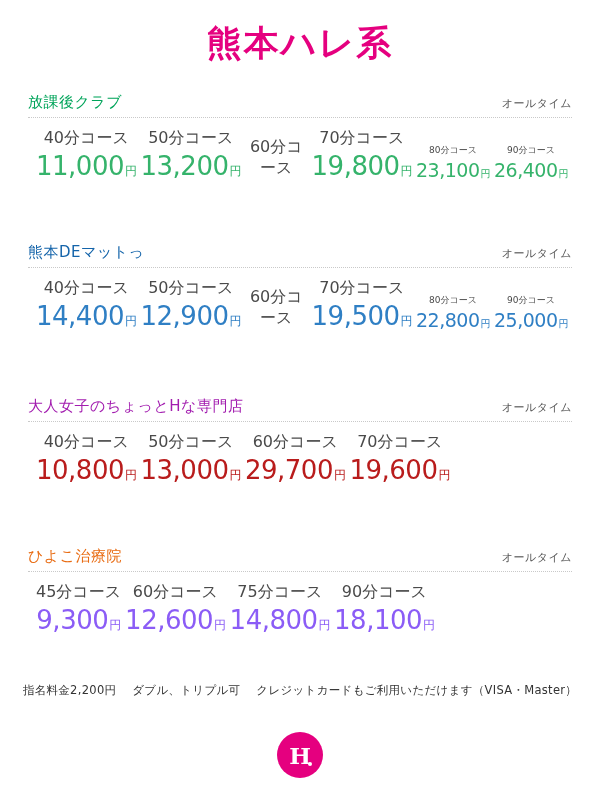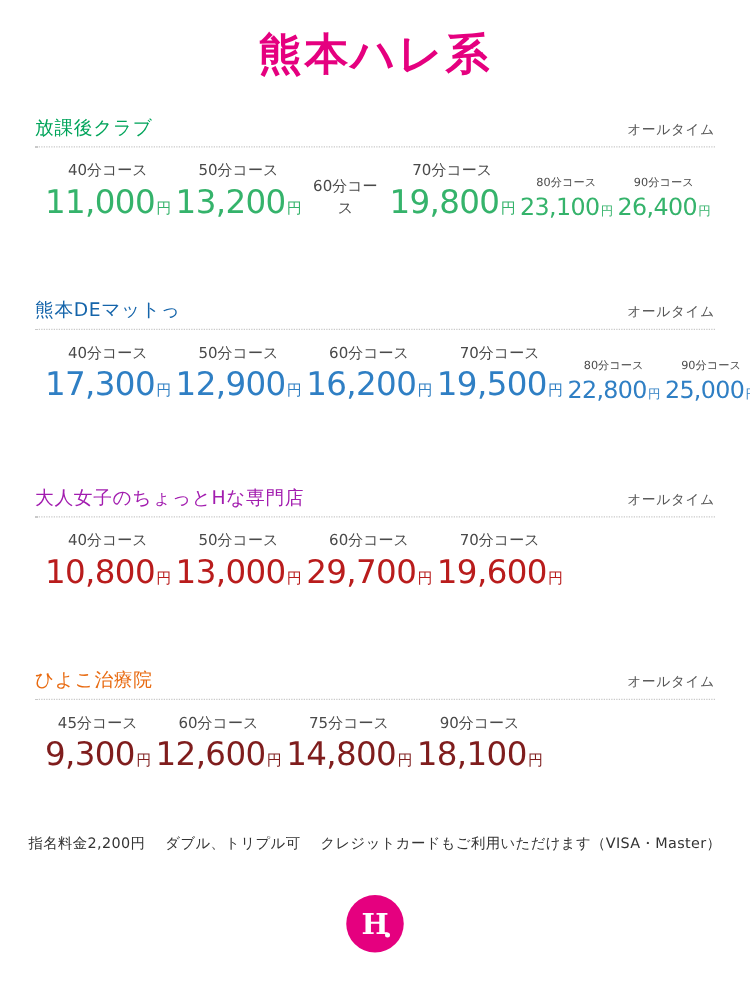--- a/index.html
+++ b/index.html
@@ -58,21 +58,21 @@
     display: flex;
     align-items: flex-end;
     margin-top: 10px;
     padding-left: 8px;
   }
   .course {
     text-align: center;
     padding-right: 4px;
   }
   .course .label {
-    font-size: 12px;
+    font-size: 16px;
     color: #4a4a4a;
     font-family: "DejaVu Sans", "Liberation Sans", sans-serif;
     display: block;
     margin-bottom: 2px;
   }
   .course .price {
     font-size: 26px;
     font-family: "DejaVu Sans", "Liberation Sans", sans-serif;
     letter-spacing: -0.5px;
     white-space: nowrap;
@@ -87,21 +87,21 @@
   .course.sm .yen { font-size: 10px; }
 
   
   .green .shop-name { color: #00a45a; }
   .green .price { color: #35b36b; }
   .blue .shop-name { color: #1464aa; }
   .blue .price { color: #2f7fc4; }
   .purple .shop-name { color: #a21caf; }
   .purple .price { color: #b91c1c; }
   .orange .shop-name { color: #e86a10; }
-  .orange .price { color: #7f1d1d; text-align: center; }
+  .orange .price { color: #8b5cf6; text-align: center; }
 
   .spacer-1 { height: 52px; }
   .spacer-2 { height: 56px; }
   .spacer-3 { height: 52px; }
 
   .footnote {
     margin-top: 48px;
     text-align: center;
     font-size: 11.5px;
     color: #333;
@@ -179,29 +179,28 @@
       </div>
       <div class="spacer-1"></div>
       <div class="section blue">
         <div class="section-head">
           <div class="shop-name">熊本DEマットっ</div>
           <div class="alltime">オールタイム</div>
         </div>
         <div class="courses">
           <div class="course">
             <span class="label">40分コース</span>
-            <div class="price"><span>17,300</span><span class="yen">円</span></div>
+            <div class="price"><span>14,400</span><span class="yen">円</span></div>
           </div>
           <div class="course">
             <span class="label">50分コース</span>
             <div class="price"><span>12,900</span><span class="yen">円</span></div>
           </div>
           <div class="course">
             <span class="label">60分コース</span>
-            <div class="price"><span>16,200</span><span class="yen">円</span></div>
           </div>
           <div class="course">
             <span class="label">70分コース</span>
             <div class="price"><span>19,500</span><span class="yen">円</span></div>
           </div>
           <div class="course sm">
             <span class="label">80分コース</span>
             <div class="price"><span>22,800</span><span class="yen">円</span></div>
           </div>
           <div class="course sm">

